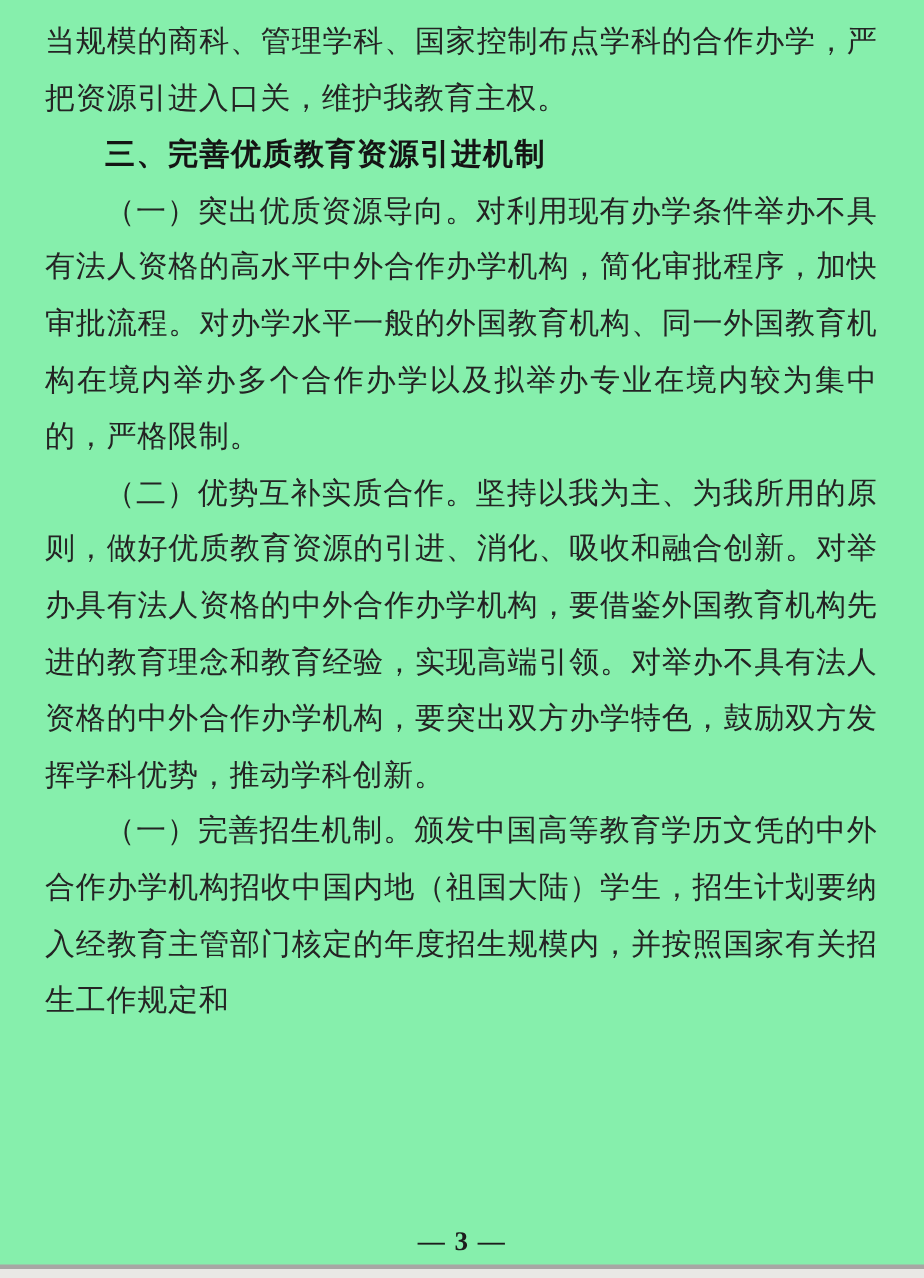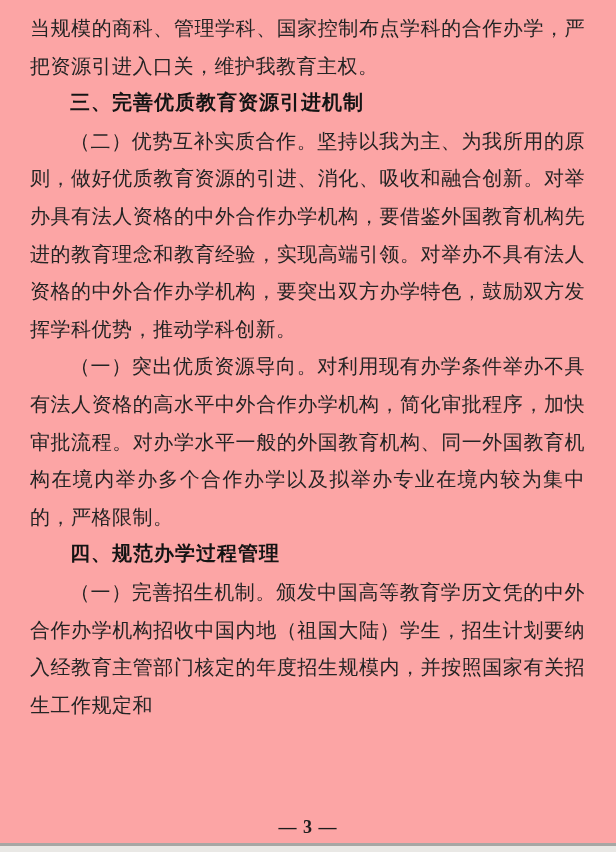--- a/index.html
+++ b/index.html
@@ -4,21 +4,21 @@
 <style>
   html, body {
     margin: 0;
     padding: 0;
     background: #ffffff;
   }
   .page {
     position: relative;
     width: 616px;
     height: 852px;
-    background: #fca5a5;
+    background: #86efac;
     overflow: hidden;
     font-family: "Liberation Serif", serif;
     color: #1f1f1f;
   }
   .content {
     position: absolute;
     top: 10px;
     left: 30px;
     right: 31px;
   }
@@ -32,21 +32,21 @@
   }
   p.body {
     text-indent: 2em;
   }
   p.continuation {
     text-indent: 0;
   }
   p.heading {
     text-indent: 2em;
     font-weight: bold;
-    font-family: Liberation Mono, monospace;
+    font-family: Liberation Serif, serif;
     color: #141414;
     letter-spacing: 1px;
   }
   .page-number {
     position: absolute;
     left: 0;
     right: 0;
     bottom: 14px;
     text-align: center;
     font-size: 18px;
@@ -72,23 +72,22 @@
     background: #e9e8e5;
   }
 </style>
 </head>
 <body>
 
 <div class="page">
   <div class="content" id="paragraph-container">
       <p class="continuation">当规模的商科、管理学科、国家控制布点学科的合作办学，严把资源引进入口关，维护我教育主权。</p>
       <p class="heading">三、完善优质教育资源引进机制</p>
+      <p class="body">（一）突出优质资源导向。对利用现有办学条件举办不具有法人资格的高水平中外合作办学机构，简化审批程序，加快审批流程。对办学水平一般的外国教育机构、同一外国教育机构在境内举办多个合作办学以及拟举办专业在境内较为集中的，严格限制。</p>
       <p class="body">（二）优势互补实质合作。坚持以我为主、为我所用的原则，做好优质教育资源的引进、消化、吸收和融合创新。对举办具有法人资格的中外合作办学机构，要借鉴外国教育机构先进的教育理念和教育经验，实现高端引领。对举办不具有法人资格的中外合作办学机构，要突出双方办学特色，鼓励双方发挥学科优势，推动学科创新。</p>
-      <p class="body">（一）突出优质资源导向。对利用现有办学条件举办不具有法人资格的高水平中外合作办学机构，简化审批程序，加快审批流程。对办学水平一般的外国教育机构、同一外国教育机构在境内举办多个合作办学以及拟举办专业在境内较为集中的，严格限制。</p>
-      <p class="heading">四、规范办学过程管理</p>
       <p class="body">（一）完善招生机制。颁发中国高等教育学历文凭的中外合作办学机构招收中国内地（祖国大陆）学生，招生计划要纳入经教育主管部门核定的年度招生规模内，并按照国家有关招生工作规定和</p>
     </div>
 
   <div class="page-number">— 3 —</div>
 
   <div class="scan-edge-line"></div>
   <div class="scan-edge-below"></div>
 </div>
 
 </body></html>

